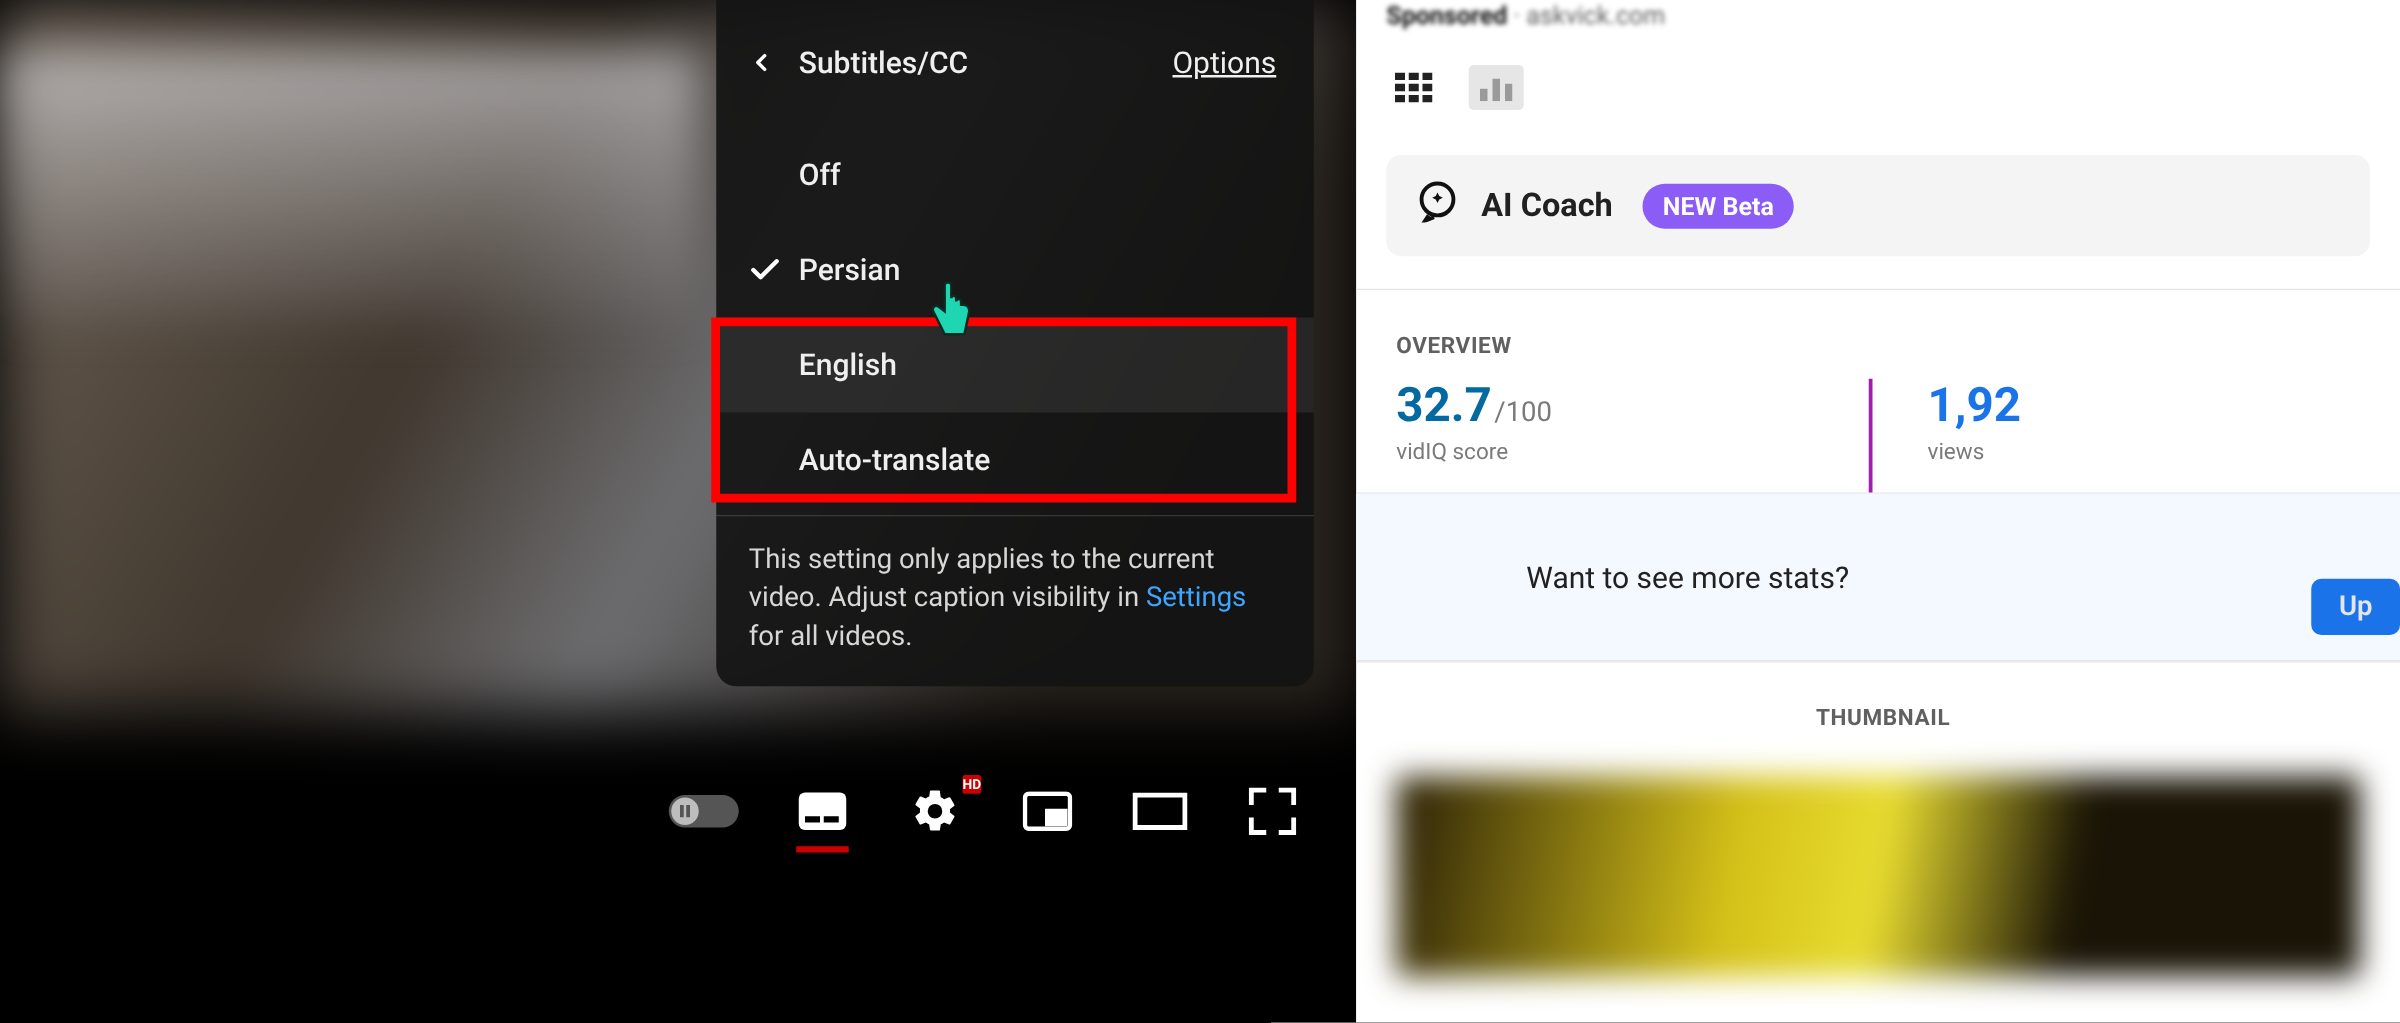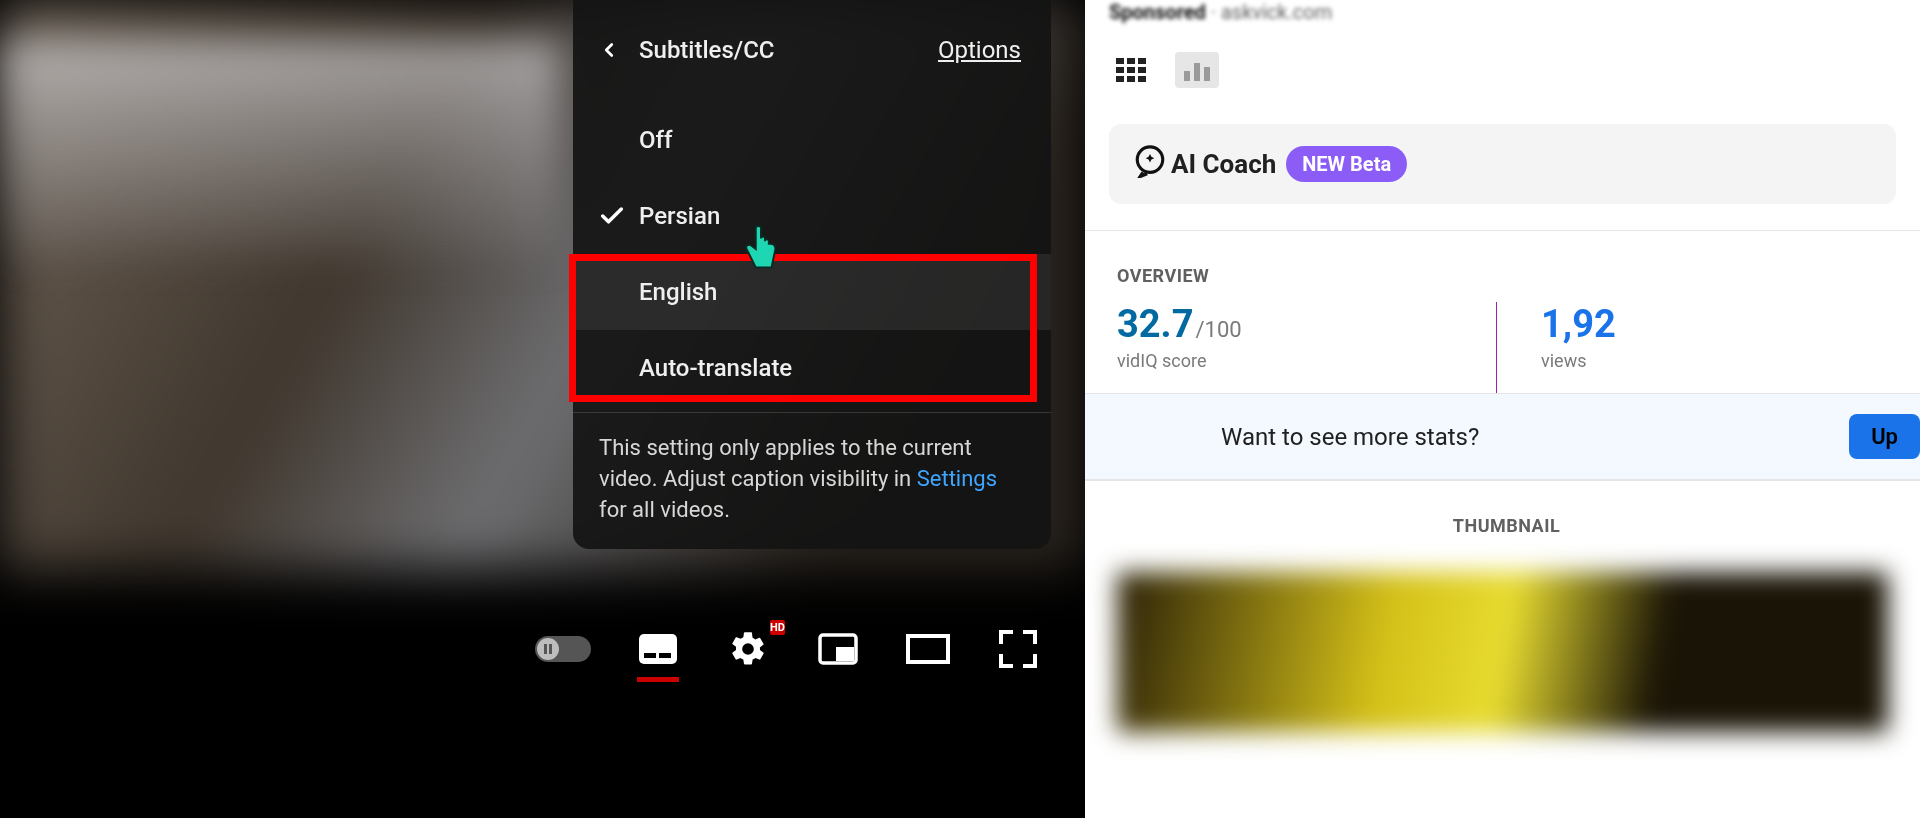--- a/index.html
+++ b/index.html
@@ -179,21 +179,21 @@
     cursor: pointer; color: #606060; border-radius: 4px;
   }
   .vt-btn.active { color: #212121; }
   .vt-btn.inactive { background: #e6e6e6; }
 
   .ai-coach {
     margin: 0 24px;
     background: #f4f4f4;
     border-radius: 12px;
     padding: 20px 24px;
-    display: flex; align-items: center; gap: 4px;
+    display: flex; align-items: center; gap: 18px;
     font-size: 26px; font-weight: 700;
     cursor: pointer;
   }
   .new-badge {
     background: #8b5cf6;
     color: #fff;
     font-size: 20px;
     font-weight: 700;
     padding: 6px 16px;
     border-radius: 20px;
@@ -213,41 +213,42 @@
 
   .stats-row {
     display: flex;
     padding: 0 0 0 32px;
     border-bottom: 1px solid #e5e5e5;
   }
   .stat {
     flex: 1;
     padding-bottom: 22px;
   }
-  .stat + .stat { border-left: 1px solid #a21caf; padding-left: 44px; }
+  .stat + .stat { border-left: 3px solid #a21caf; padding-left: 44px; }
   .stat-val { font-size: 38px; font-weight: 700; }
   .stat-val.red { color: #0369a1; }
   .stat-val.blue { color: #1a73e8; }
   .stat-sub { font-size: 22px; color: #7a7a7a; font-weight: 400; margin-left: 2px; }
   .stat-label { font-size: 18px; color: #7a7a7a; margin-top: 4px; }
 
   .upgrade-row {
     display: flex; align-items: center;
     padding: 20px 0 20px 0;
     font-size: 24px;
     border-bottom: 1px solid #e5e5e5;
     background: #f3f9ff;
   }
   .upgrade-text { flex: 1; padding-left: 136px; }
   .upgrade-btn {
-    background: #1a73e8; color: #000000;
+    background: #1a73e8; color: #e5e5e5;
     font-weight: 600; font-size: 22px;
     padding: 10px 22px;
     border-radius: 8px;
     cursor: pointer;
+    margin-top: 48px;
   }
 
   .thumb-preview {
     margin: 20px 32px 0 32px;
     height: 160px;
     background:
       linear-gradient(100deg, #2a2008 0%, #d4c018 35%, #e8dc30 50%, #1a1406 70%);
     filter: blur(12px);
     border-radius: 4px;
   }

